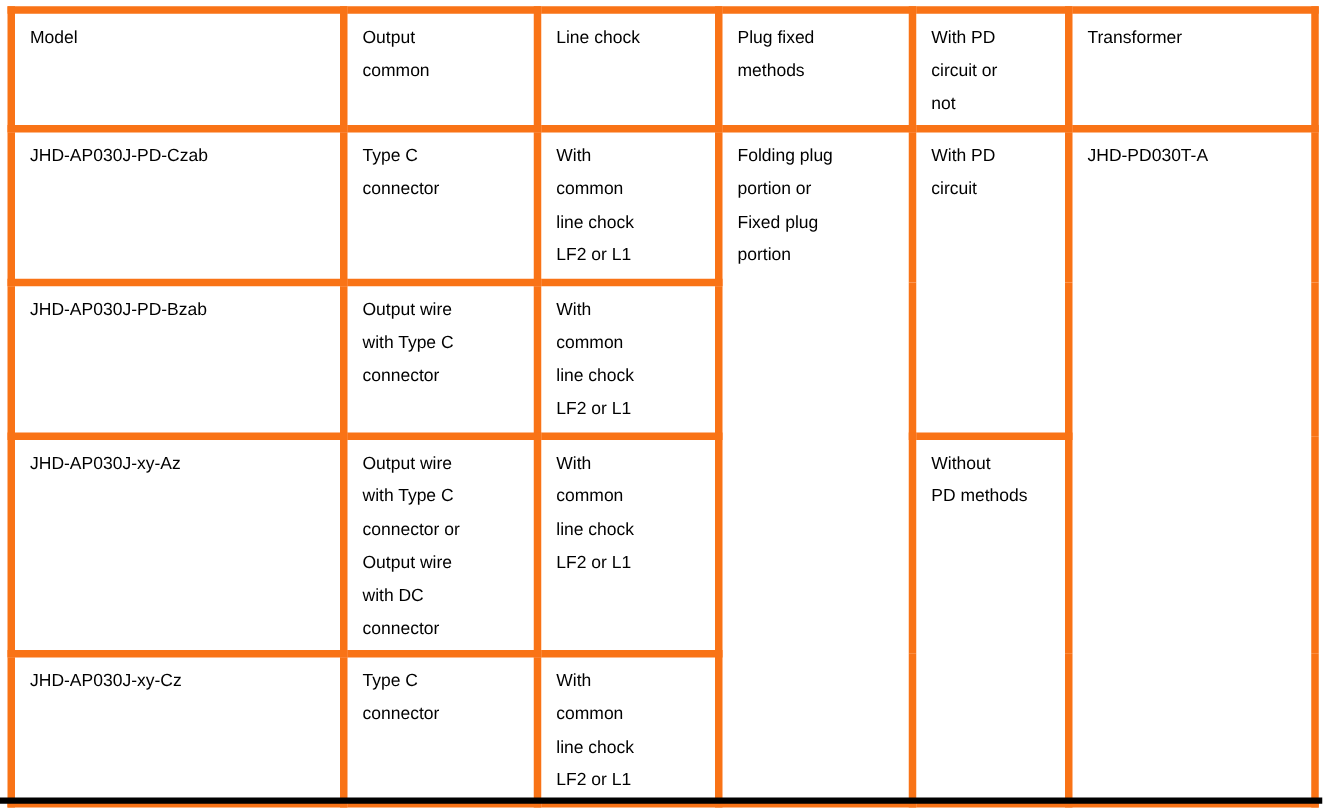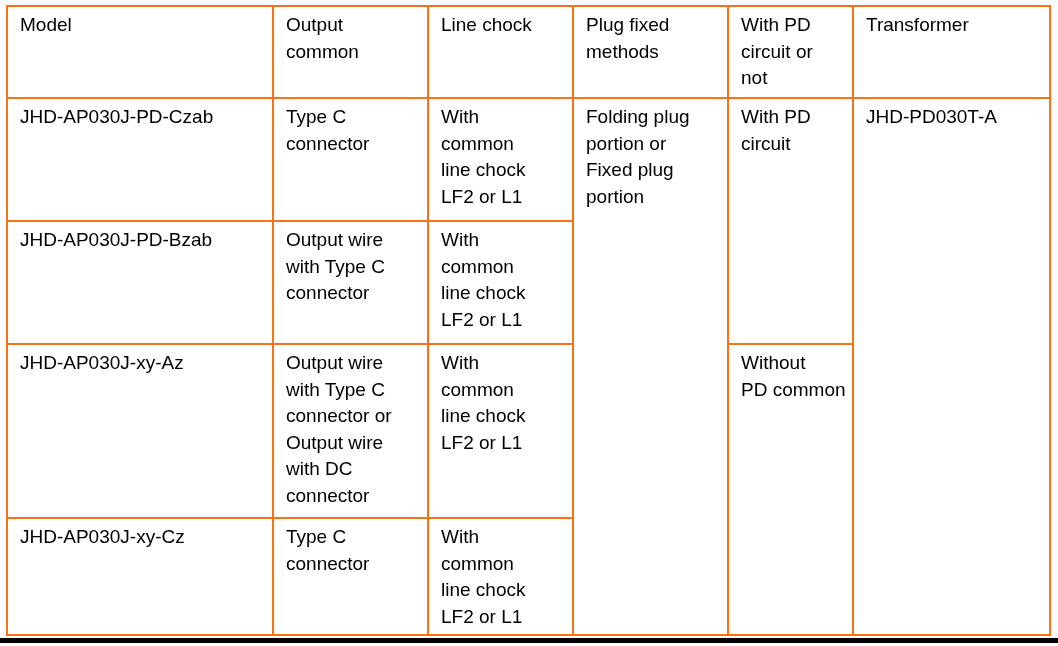--- a/index.html
+++ b/index.html
@@ -17,25 +17,25 @@
   }
   table.spec-table {
     position: absolute;
     left: 6px;
     top: 5px;
     border-collapse: collapse;
     table-layout: fixed;
   }
   table.spec-table th,
   table.spec-table td {
-    border: 2px solid #f97316;
+    border: 6px solid #f97316;
     vertical-align: top;
     text-align: left;
     padding: 5px 4px 4px 12px;
-    font-size: 19px;
+    font-size: 14px;
     line-height: 26.5px;
     font-weight: normal;
     white-space: pre-line;
     overflow: hidden;
   }
   .bottom-rule {
     position: absolute;
     left: 0;
     top: 638px;
     width: 1058px;
@@ -100,21 +100,21 @@
 with Type C
 connector or
 Output wire
 with DC
 connector</td>
       <td>With
 common
 line chock
 LF2 or L1</td>
       <td rowspan="2">Without
-PD common</td>
+PD methods</td>
     </tr>
     <tr style="height:116px">
       <td>JHD-AP030J-xy-Cz</td>
       <td>Type C
 connector</td>
       <td>With
 common
 line chock
 LF2 or L1</td>
     </tr>

